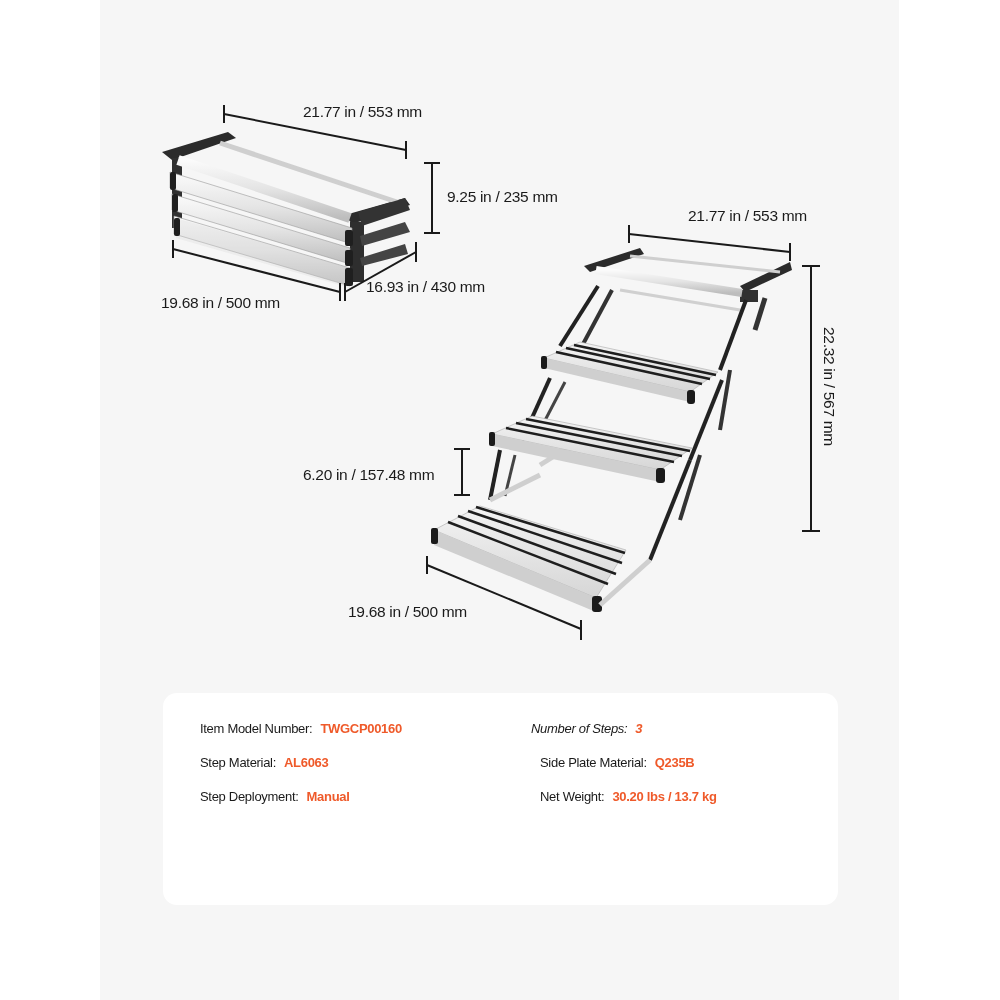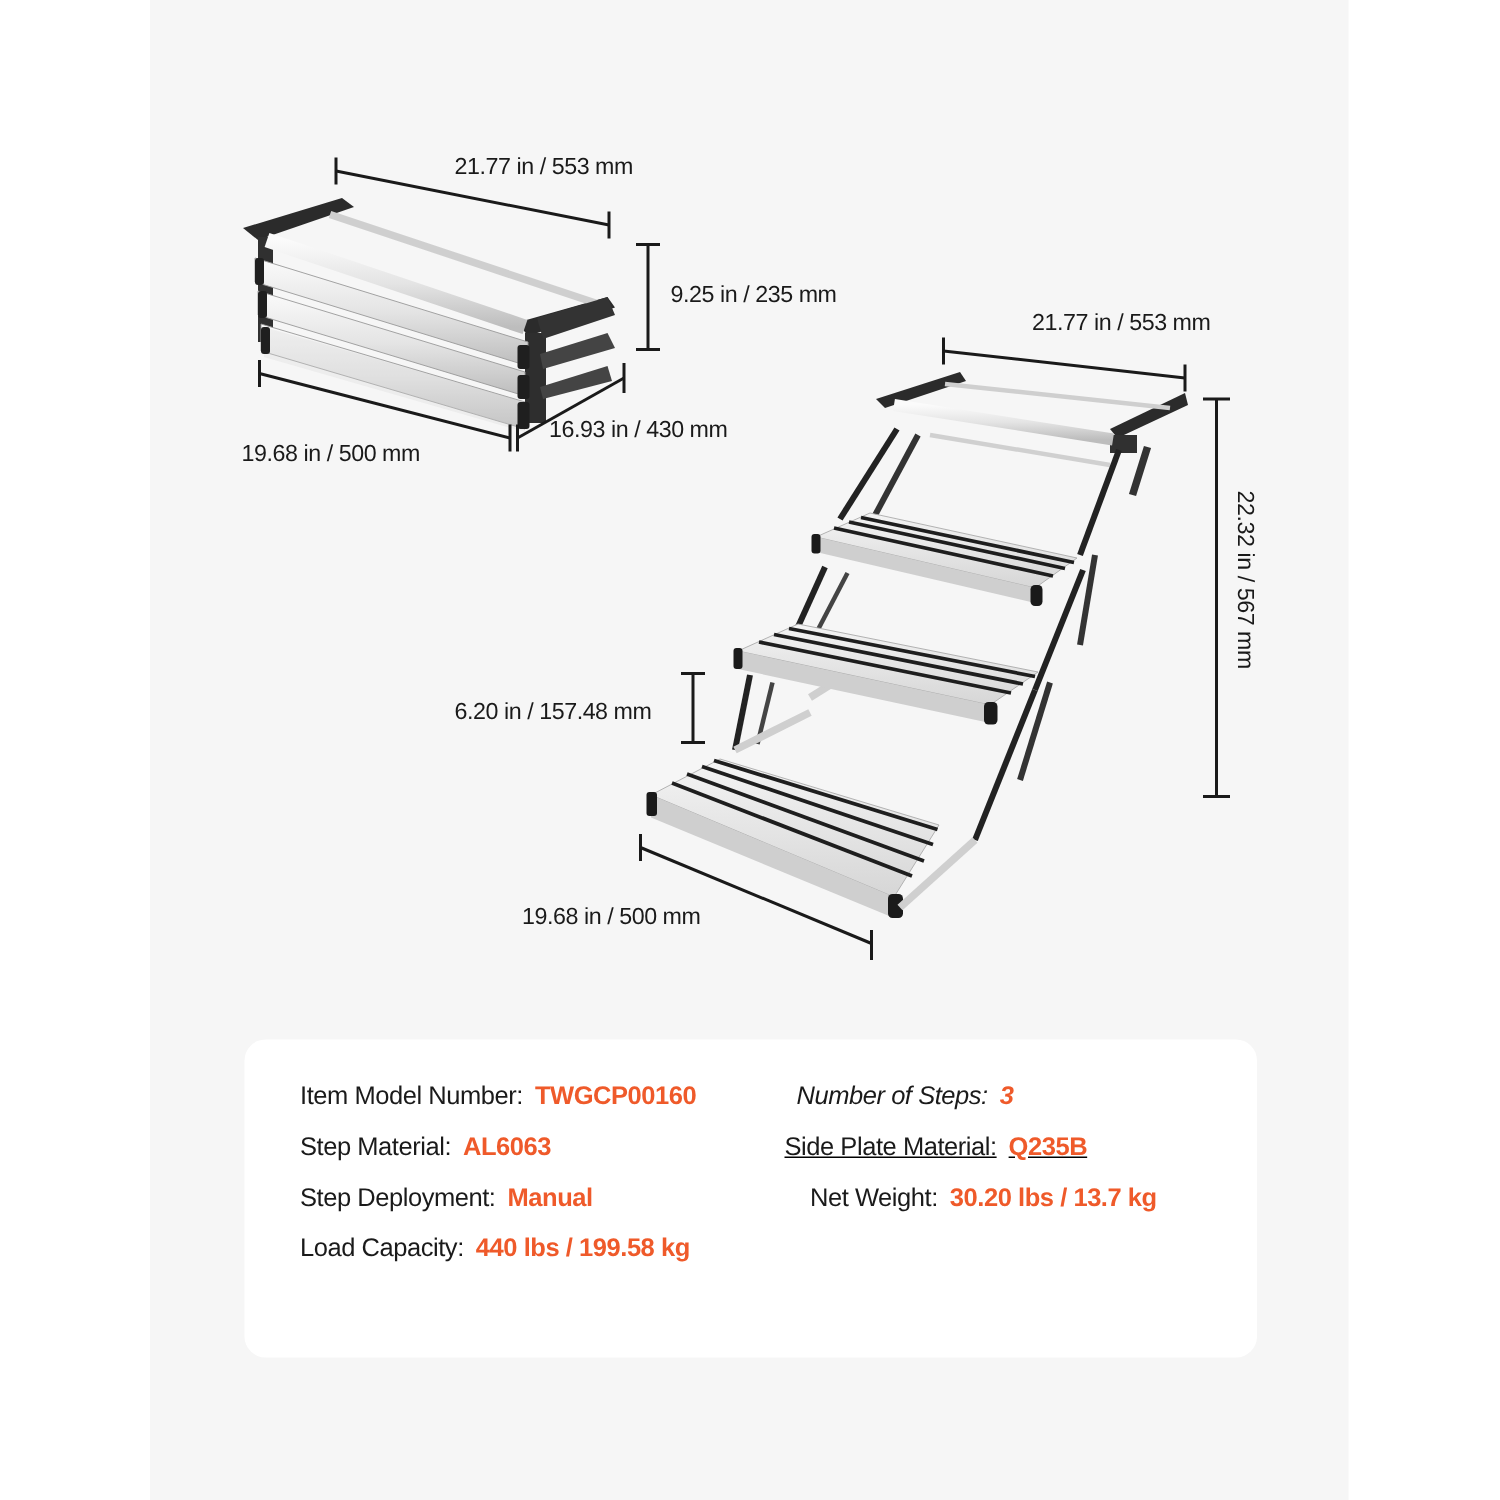--- a/index.html
+++ b/index.html
@@ -3,21 +3,21 @@
 <meta charset="utf-8">
 <style>
   html, body { margin:0; padding:0; }
   body { width:1000px; height:1000px; background:#ffffff; position:relative; overflow:hidden;
          font-family: "Liberation Sans", "DejaVu Sans", sans-serif; }
   .panel { position:absolute; left:100px; top:0; width:799px; height:1000px; background:#f6f6f6; }
   .dim-label { position:absolute; font-size:15.5px; color:#1a1a1a; letter-spacing:-0.3px; white-space:nowrap; }
   .dim-label.vert { transform-origin: left top; transform: rotate(90deg); }
   svg.art { position:absolute; left:0; top:0; }
   .spec-card { position:absolute; left:163px; top:693px; width:675px; height:212px; background:#ffffff; border-radius:14px; }
-  .spec-row { position:absolute; font-size:17px; letter-spacing:-0.3px; white-space:nowrap; }
+  .spec-row { position:absolute; font-size:13px; letter-spacing:-0.3px; white-space:nowrap; }
   .spec-row .k { color:#1a1a1a; }
   .spec-row .v { color:#ef5a2a; font-weight:bold; margin-left:8px; }
 </style>
 </head>
 <body>
 
 <div class="panel"></div>
 
 <svg class="art" width="1000" height="1000" viewBox="0 0 1000 1000">
   <defs>
@@ -157,25 +157,22 @@
 <div class="spec-card">
   <div class="spec-row" style="left:37px; top:28px;">
     <span class="k">Item Model Number:</span><span class="v">TWGCP00160</span>
   </div>
   <div class="spec-row" style="left:368px; top:28px;font-style:italic;">
     <span class="k">Number of Steps:</span><span class="v">3</span>
   </div>
   <div class="spec-row" style="left:37px; top:62px;">
     <span class="k">Step Material:</span><span class="v">AL6063</span>
   </div>
-  <div class="spec-row" style="left:360px; top:62px;text-decoration:underline;">
+  <div class="spec-row" style="left:377px; top:62px;">
     <span class="k">Side Plate Material:</span><span class="v">Q235B</span>
   </div>
   <div class="spec-row" style="left:37px; top:96px;">
     <span class="k">Step Deployment:</span><span class="v">Manual</span>
   </div>
   <div class="spec-row" style="left:377px; top:96px;">
     <span class="k">Net Weight:</span><span class="v">30.20 lbs / 13.7 kg</span>
   </div>
-  <div class="spec-row" style="left:37px; top:129px;">
-    <span class="k">Load Capacity:</span><span class="v">440 lbs / 199.58 kg</span>
-  </div>
 </div>
 
 </body></html>

